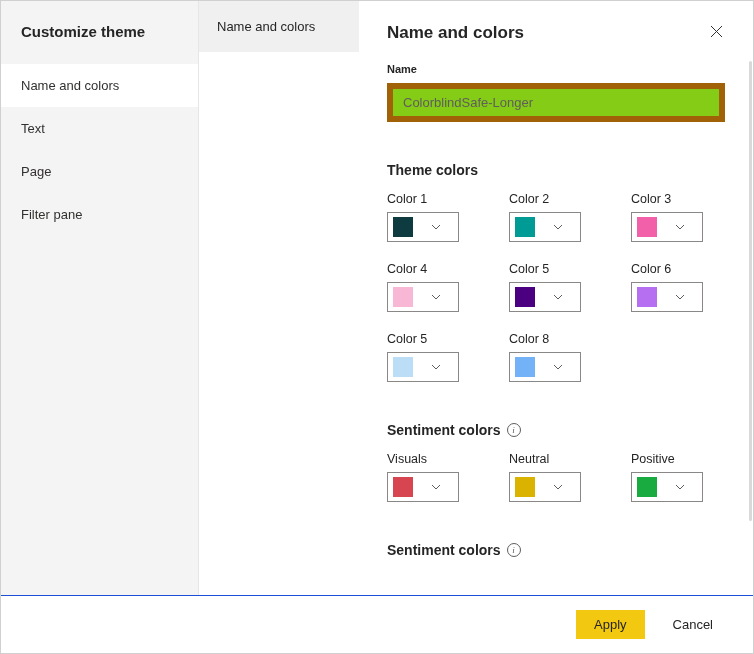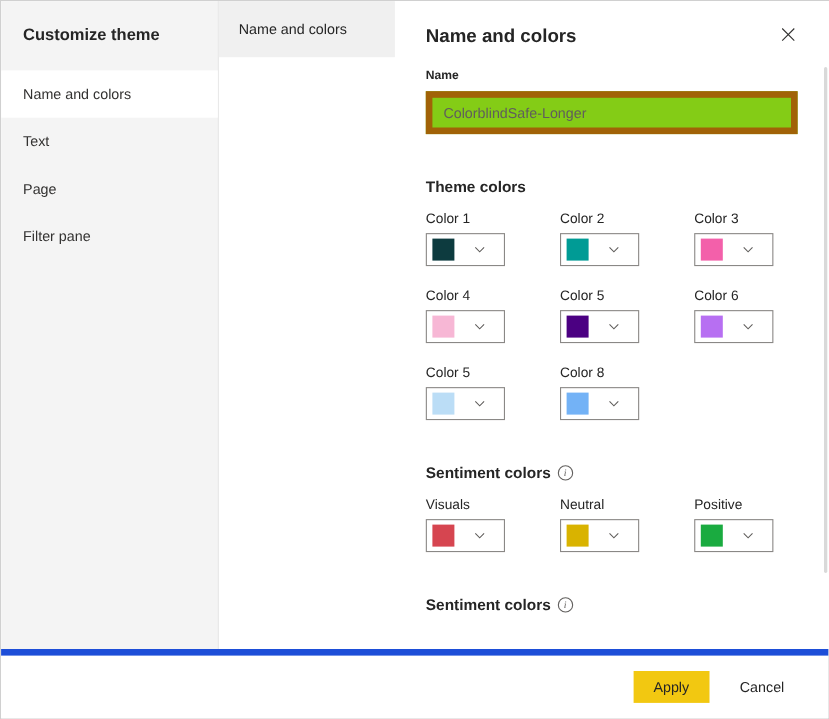--- a/index.html
+++ b/index.html
@@ -155,21 +155,21 @@
       flex: 1;
       display: flex;
       align-items: center;
       justify-content: center;
     }
     .chevron {
       width: 10px;
       height: 6px;
     }
     .footer {
-      border-top: 6px solid #1d4ed8;
+      border-top: 1px solid #1d4ed8;
       padding: 14px 22px;
       display: flex;
       justify-content: flex-end;
       gap: 10px;
       background: #fff;
     }
     .btn {
       padding: 7px 18px;
       font-size: 13px;
       font-family: inherit;

